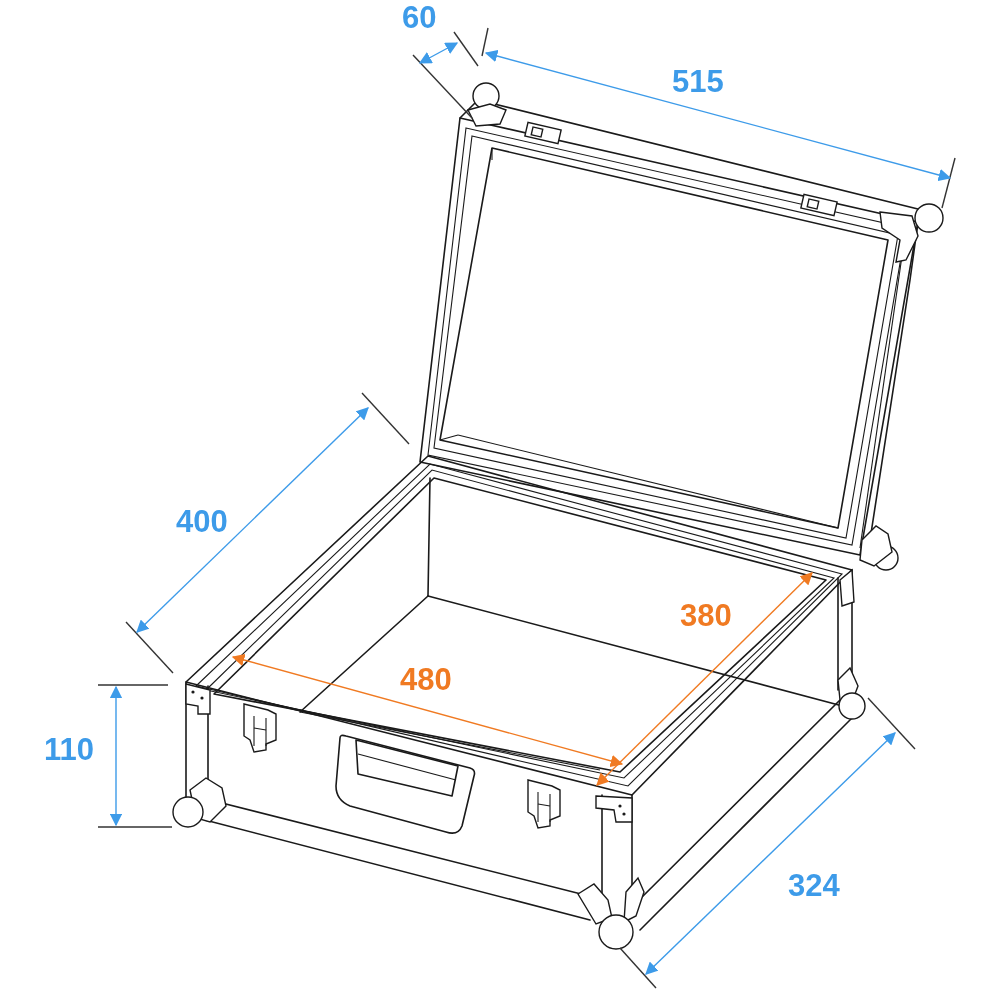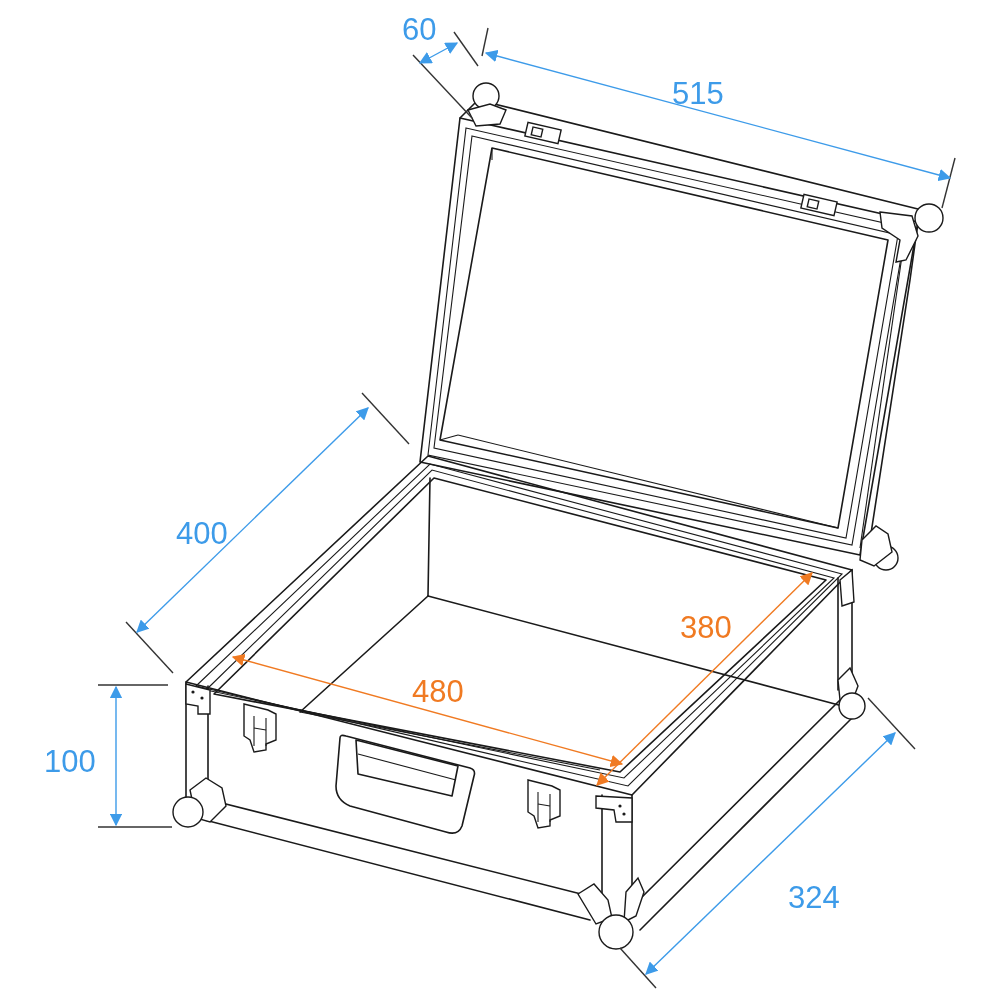--- a/index.html
+++ b/index.html
@@ -7,21 +7,21 @@
   #stage { position: relative; width: 1000px; height: 1000px; }
   svg { position: absolute; left: 0; top: 0; }
   .ln { fill: none; stroke: #1a1a1a; stroke-width: 1.6; stroke-linejoin: round; stroke-linecap: round; }
   .ln-thin { fill: none; stroke: #1a1a1a; stroke-width: 1.1; }
   .fitting { fill: #ffffff; stroke: #1a1a1a; stroke-width: 1.4; }
   .ext { fill: none; stroke: #333333; stroke-width: 1.4; }
   .dim-blue { stroke: #3d9be9; stroke-width: 1.4; fill: none; }
   .dim-orange { stroke: #f07a22; stroke-width: 1.4; fill: none; }
   .arr-blue { fill: #3d9be9; }
   .arr-orange { fill: #f07a22; }
-  .label { position: absolute; font-family: "Liberation Sans", sans-serif; font-weight: normal; font-size: 31px; line-height: 1; white-space: nowrap; margin-top: 12px; }
+  .label { position: absolute; font-family: "Liberation Sans", sans-serif; font-weight: bold; font-size: 31px; line-height: 1; white-space: nowrap; }
   .label.blue { color: #3d9be9; }
   .label.orange { color: #f07a22; }
 </style>
 </head>
 <body>
 
 <div id="stage">
 
   <svg width="1000" height="1000" viewBox="0 0 1000 1000">
     <defs>
@@ -183,18 +183,18 @@
     </g>
 
     <g>
       <line class="dim-orange" x1="597" y1="785" x2="812" y2="573" marker-start="url(#ao)" marker-end="url(#ao)"></line>
     </g>
   </svg>
 
   <div class="label blue" style="left:402px; top:2px;">60</div>
   <div class="label blue" style="left:672px; top:66px;">515</div>
   <div class="label blue" style="left:176px; top:506px;">400</div>
-  <div class="label blue" style="left:44px; top:734px;">100</div>
+  <div class="label blue" style="left:44px; top:734px;">110</div>
   <div class="label blue" style="left:788px; top:870px;">324</div>
-  <div class="label orange" style="left:412px; top:664px;">480</div>
+  <div class="label orange" style="left:400px; top:664px;">480</div>
   <div class="label orange" style="left:680px; top:600px;text-align:right;">380</div>
 
 </div>
 
 </body></html>

